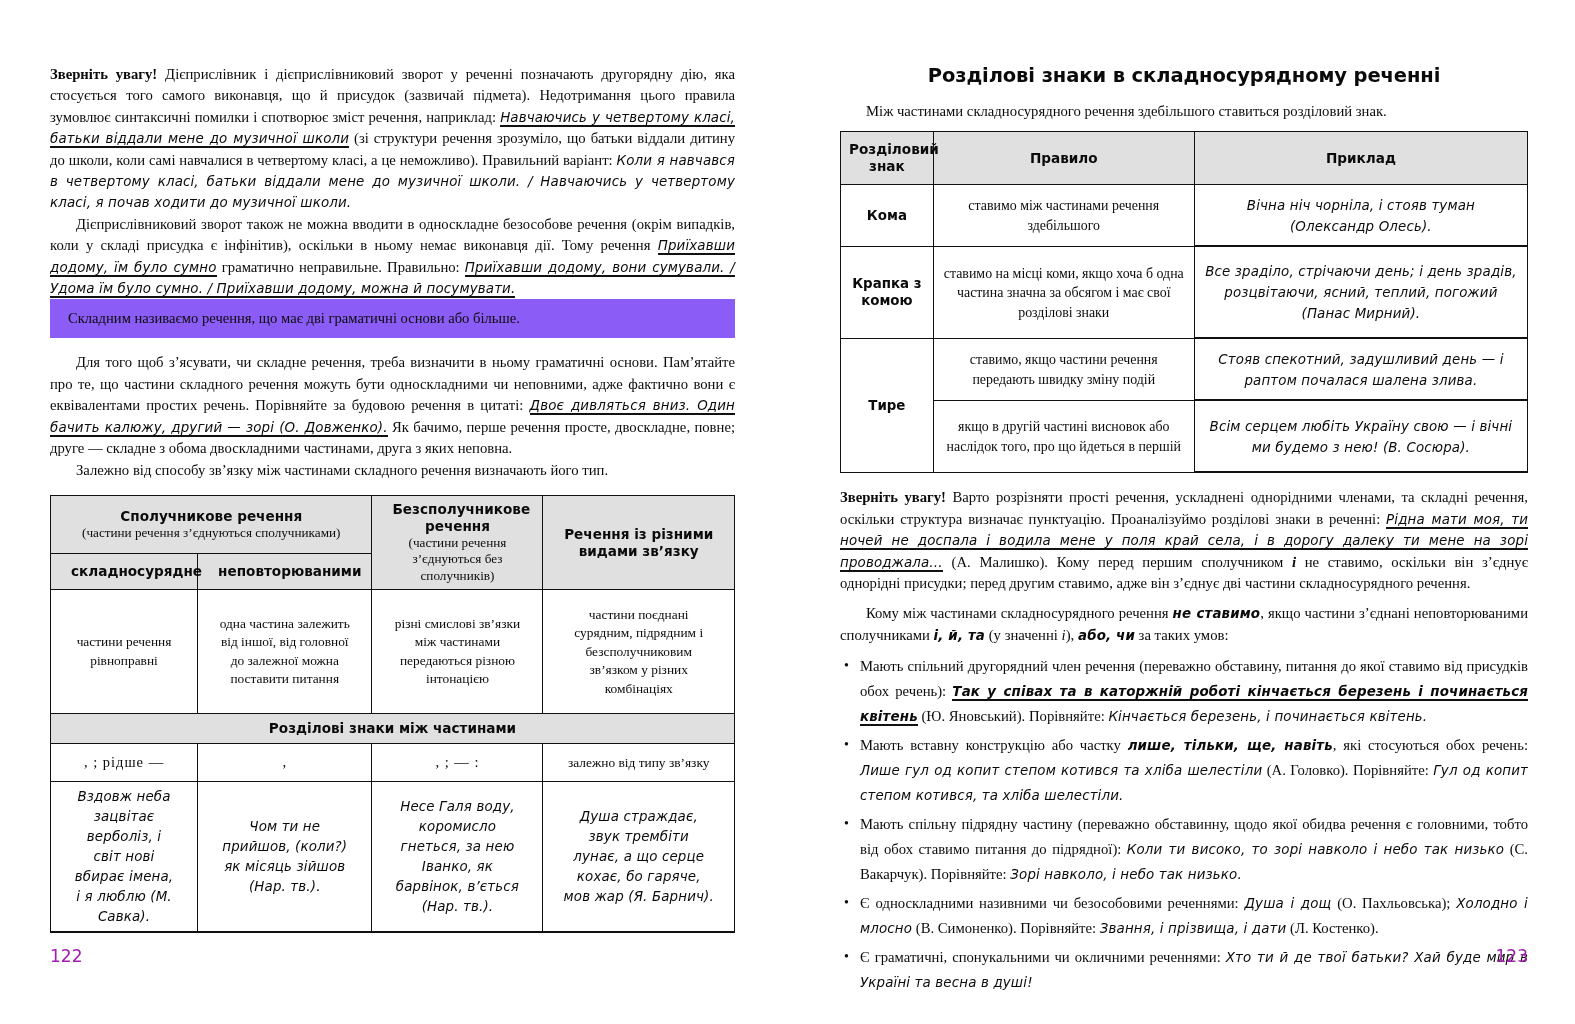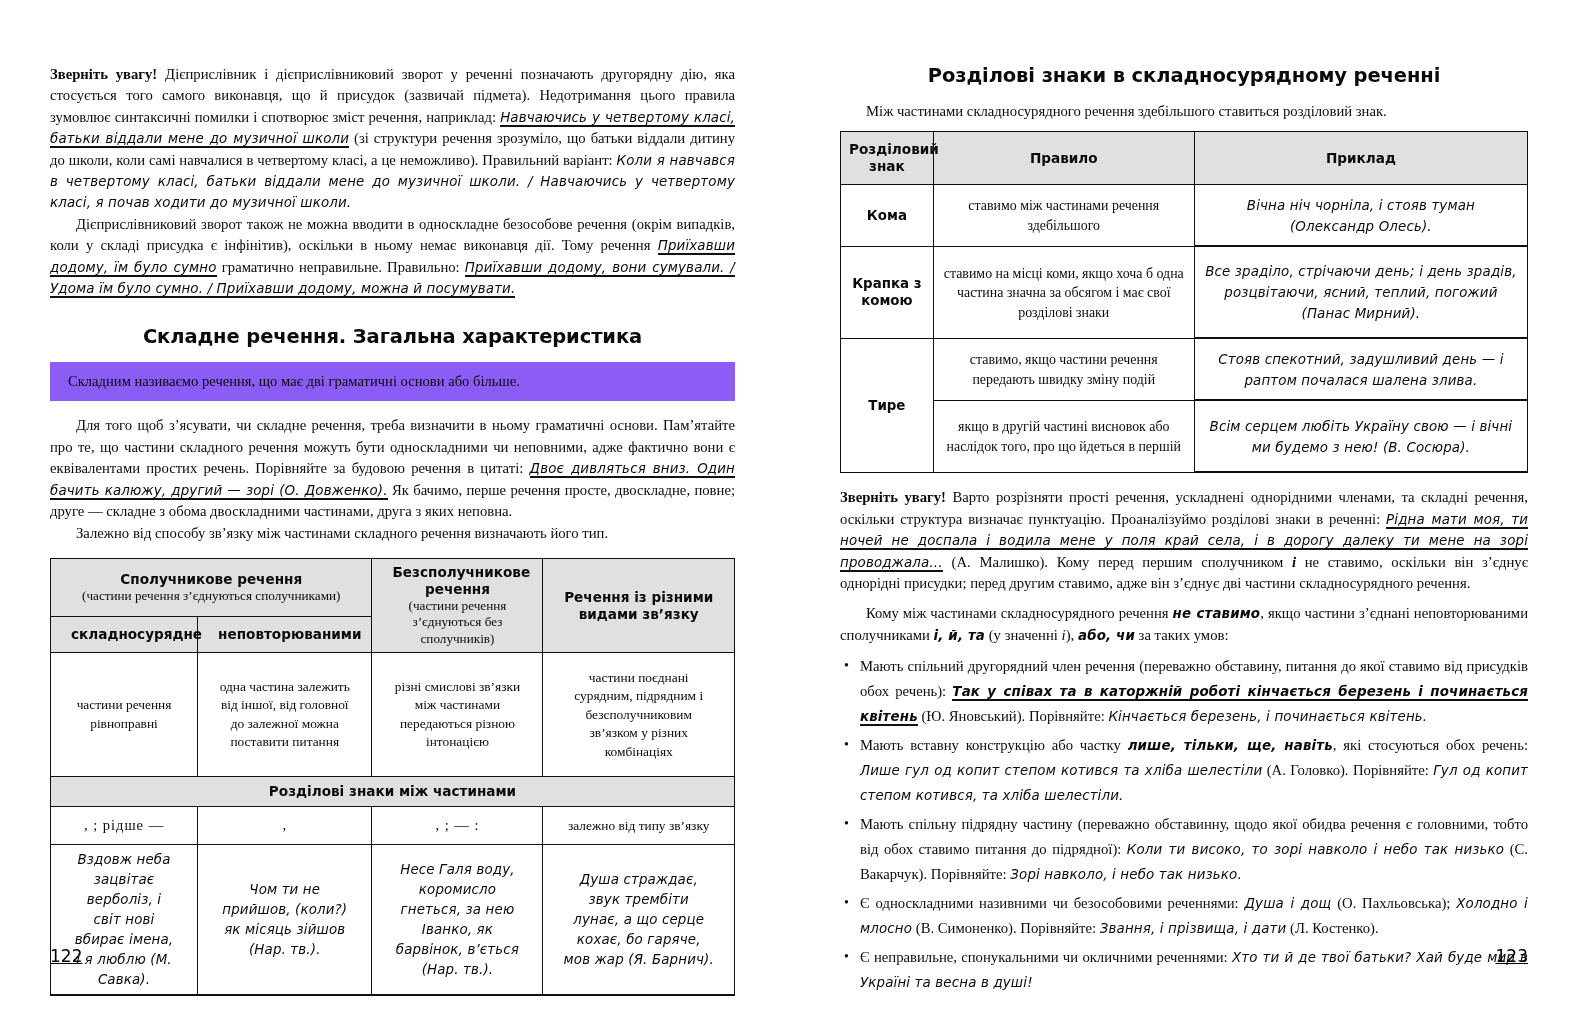--- a/index.html
+++ b/index.html
@@ -145,43 +145,41 @@
     font-size: 14px;
   }
 
   
   .folio {
     position: absolute;
     bottom: 58px;
     font-family: "DejaVu Sans", "Liberation Sans", sans-serif;
     font-size: 17px;
     font-weight: normal;
-    color: #000000;
-    text-decoration: underline;
+    color: #a21caf;
   }
   .folio.l { left: 50px; }
   .folio.r { right: 46px; }
 </style>
 </head>
 <body>
 
 <div class="spread">
 
   <div class="page left">
 
     <p class="body noindent">
       <span class="nb">Зверніть увагу!</span>
       <span>Дієприслівник і дієприслівниковий зворот у реченні позначають другорядну дію, яка стосується того самого виконавця, що й присудок (зазвичай підмета). Недотримання цього правила зумовлює синтаксичні помилки і спотворює зміст речення, наприклад: </span><span class="hw u2">Навчаючись у четвертому класі, батьки віддали мене до музичної школи</span><span> (зі структури речення зрозуміло, що батьки віддали дитину до школи, коли самі навчалися в четвертому класі, а це неможливо). Правильний варіант: </span><span class="hw">Коли я навчався в четвертому класі, батьки віддали мене до музичної школи. / Навчаючись у четвертому класі, я почав ходити до музичної школи.</span>
     </p>
 
     <p class="body">
       <span>Дієприслівниковий зворот також не можна вводити в односкладне безособове речення (окрім випадків, коли у складі присудка є інфінітив), оскільки в ньому немає виконавця дії. Тому речення </span><span class="hw u2">Приїхавши додому, їм було сумно</span><span> граматично неправильне. Правильно: </span><span class="hw u2">Приїхавши додому, вони сумували. / Удома їм було сумно. / Приїхавши додому, можна й посумувати.</span>
     </p>
 
-    <h2 class="section">Складне речення. Загальна характеристика</h2>
 
     <div class="defbox">Складним називаємо речення, що має дві граматичні основи або більше.</div>
 
     <p class="body">
       <span>Для того щоб з’ясувати, чи складне речення, треба визначити в ньому граматичні основи. Пам’ятайте про те, що частини складного речення можуть бути односкладними чи неповними, адже фактично вони є еквівалентами простих речень. Порівняйте за будовою речення в цитаті: </span><span class="hw u2">Двоє дивляться вниз. Один бачить калюжу, другий — зорі (О. Довженко).</span><span> Як бачимо, перше речення просте, двоскладне, повне; друге — складне з обома двоскладними частинами, друга з яких неповна.</span>
     </p>
 
     <p class="body">Залежно від способу зв’язку між частинами складного речення визначають його тип.</p>
 
     <div class="spacer-md"></div>
@@ -298,20 +296,20 @@
       <li>
         <span>Мають вставну конструкцію або частку </span><span class="hw bold">лише, тільки, ще, навіть</span><span>, які стосуються обох речень: </span><span class="hw">Лише гул од копит степом котився та хліба шелестіли</span><span> (А. Головко). Порівняйте: </span><span class="hw">Гул од копит степом котився, та хліба шелестіли.</span>
       </li>
       <li>
         <span>Мають спільну підрядну частину (переважно обставинну, щодо якої обидва речення є головними, тобто від обох ставимо питання до підрядної): </span><span class="hw">Коли ти високо, то зорі навколо і небо так низько</span><span> (С. Вакарчук). Порівняйте: </span><span class="hw">Зорі навколо, і небо так низько.</span>
       </li>
       <li>
         <span>Є односкладними називними чи безособовими реченнями: </span><span class="hw">Душа і дощ</span><span> (О. Пахльовська); </span><span class="hw">Холодно і млосно</span><span> (В. Симоненко). Порівняйте: </span><span class="hw">Звання, і прізвища, і дати</span><span> (Л. Костенко).</span>
       </li>
       <li>
-        <span>Є неправильне, спонукальними чи окличними реченнями: </span><span class="hw">Хто ти й де твої батьки? Хай буде мир в Україні та весна в душі!</span>
+        <span>Є граматичні, спонукальними чи окличними реченнями: </span><span class="hw">Хто ти й де твої батьки? Хай буде мир в Україні та весна в душі!</span>
       </li>
     </ul>
 
     <div class="folio r">123</div>
   </div>
 
 </div>
 
 </body></html>

